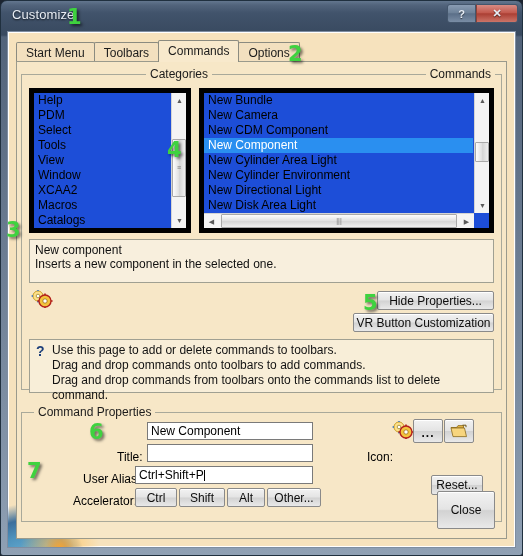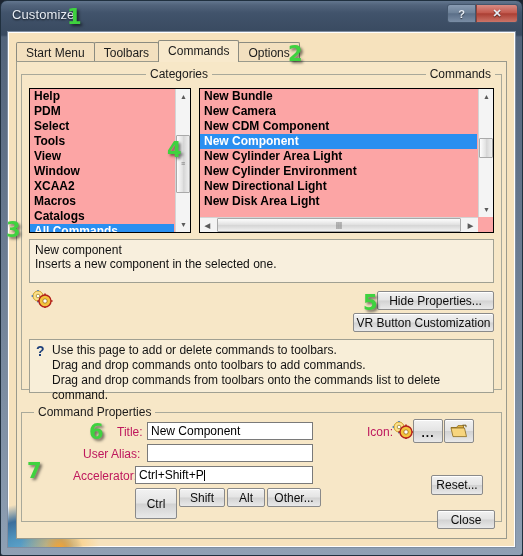--- a/index.html
+++ b/index.html
@@ -101,30 +101,29 @@
     background:transparent;
   }
   .group-legend{
     position:absolute;
     background:#f7e7c7;
     padding:0 4px;
     font-size:12px;color:#1b1b1b;
     top:-8px;
   }
 
-  .label{ position:absolute;font-size:12px;color:#be185d;}
+  .label{ position:absolute;font-size:12px;color:#000000;margin-top:25px;}
 
   
   .listbox{
     position:absolute;
-    background:#fca5a5;
-    border:1px solid #000000;
+    background:#1d4ed8;
+    border:5px solid #000000;
     box-sizing:border-box;
     overflow:hidden;
-    font-weight:bold;
   }
   .lb-items{position:absolute;left:0;top:0;right:0;}
   .lb-item{
     height:15px;line-height:15px;
     padding-left:4px;
     font-size:12px;color:#000;
     white-space:nowrap;
   }
   .lb-item.sel{background:#2a8ff0;color:#ffffff;}
 
@@ -341,21 +340,21 @@
       <div class="input" style="left:130px;top:360px;width:166px;height:18px;">New Component</div>
 
       <div class="label" style="left:66px;top:385px;">User Alias:</div>
       <div class="input" style="left:130px;top:382px;width:166px;height:18px;"></div>
 
       <div class="label" style="left:56px;top:407px;">Accelerator:</div>
       <div class="input" style="left:118px;top:404px;width:178px;height:18px;">
         <span>Ctrl+Shift+P</span><span class="caret"></span>
       </div>
 
-      <div class="btn" style="left:118px;top:426px;width:42px;height:31px;">Ctrl</div>
+      <div class="btn" style="left:118px;top:426px;width:42px;height:19px;">Ctrl</div>
       <div class="btn" style="left:162px;top:426px;width:46px;height:19px;">Shift</div>
       <div class="btn" style="left:210px;top:426px;width:38px;height:19px;">Alt</div>
       <div class="btn" style="left:250px;top:426px;width:54px;height:19px;">Other...</div>
 
       <div class="label" style="left:350px;top:363px;">Icon:</div>
       <svg class="gear-icon" viewBox="0 0 22 18" style="left:375px;top:359px;">
         <g>
           <circle cx="7" cy="6" r="5" fill="#fde08a" stroke="#c9a02a" stroke-width="1"></circle>
           <circle cx="7" cy="6" r="1.8" fill="#ffffff" stroke="#8e7a20" stroke-width=".7"></circle>
           <path d="M2 6 L0.6 6 M12 6 L13.4 6 M7 1 L7 -0.4 M7 11 L7 12.4" stroke="#2f6fc0" stroke-width="1.4"></path>
@@ -370,21 +369,21 @@
       <div class="btn" style="left:427px;top:357px;width:30px;height:24px;">
         <svg width="18" height="14" viewBox="0 0 18 14">
           <path d="M1 3.5 L6.5 3.5 L8 1.6 L13.5 1.6 L13.5 4 L1 4 Z" fill="#e8b84b" stroke="#8a6a1c" stroke-width=".8"></path>
           <path d="M1 4 L14.5 4 L16.5 12.6 L3 12.6 Z" fill="#f7d57e" stroke="#8a6a1c" stroke-width=".8"></path>
           <path d="M12.5 1.2 L16 1.2 L16 3.2" fill="none" stroke="#6f5614" stroke-width="1"></path>
         </svg>
       </div>
 
       <div class="btn" style="left:414px;top:413px;width:52px;height:20px;">Reset...</div>
 
-      <div class="btn" style="right:11px;bottom:9px;width:58px;height:19px;">Close</div>
+      <div class="btn" style="right:11px;bottom:9px;width:58px;height:38px;">Close</div>
 
     </div>
   </div>
 
   <div class="anno" style="left:66px;top:6px;">1</div>
   <div class="anno" style="left:287px;top:43px;">2</div>
   <div class="anno" style="left:5px;top:219px;">3</div>
   <div class="anno" style="left:166px;top:139px;">4</div>
   <div class="anno" style="left:362px;top:292px;">5</div>
   <div class="anno" style="left:88px;top:421px;">6</div>

